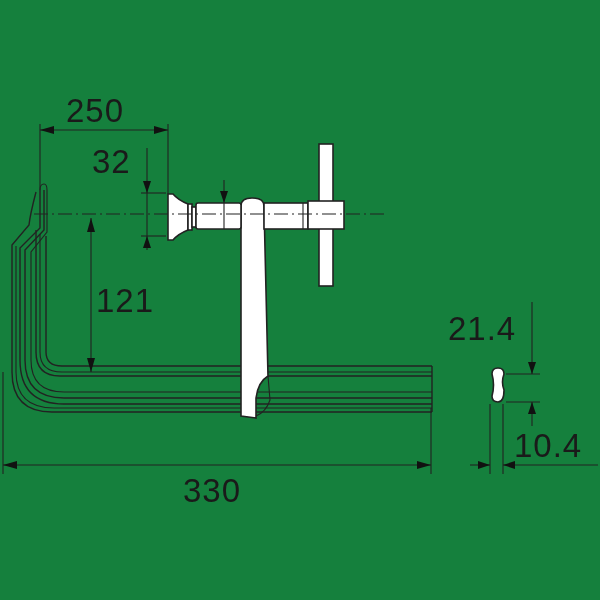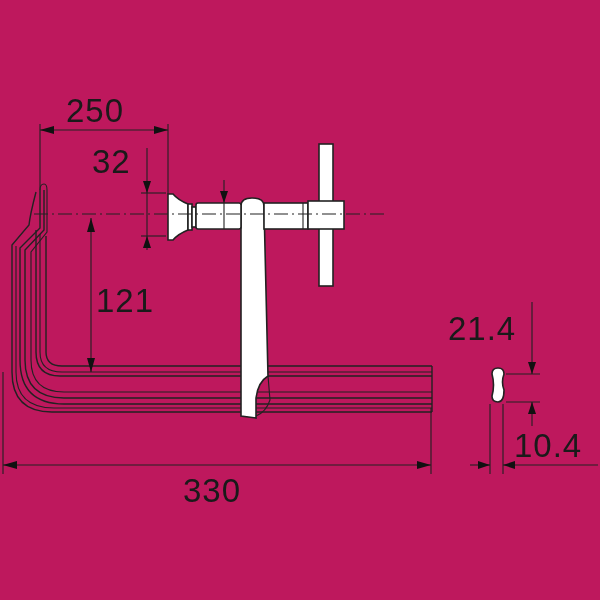--- a/index.html
+++ b/index.html
@@ -1,16 +1,16 @@
 <!DOCTYPE html>
 <html><head>
 <meta charset="utf-8">
 <style>
   html, body { margin: 0; padding: 0; background: #ffffff; }
-  #canvas { position: relative; width: 600px; height: 600px; background: #be185d; overflow: hidden; }
+  #canvas { position: relative; width: 600px; height: 600px; background: #15803d; overflow: hidden; }
   svg { position: absolute; left: 0; top: 0; }
   .dim-text { font-family: "Liberation Sans", "DejaVu Sans", sans-serif; font-size: 33px; fill: #1a1a1a; letter-spacing: 1px; }
   .ln { stroke: #222; stroke-width: 1.4; fill: none; }
   .thin { stroke: #222; stroke-width: 1.1; fill: none; }
   .part { stroke: #222; stroke-width: 1.6; fill: #fff; }
   .center { stroke: #222; stroke-width: 1.1; stroke-dasharray: 14 4 2 4; fill: none; }
   .arrow { fill: #111; stroke: none; }
 </style>
 </head>
 <body>

